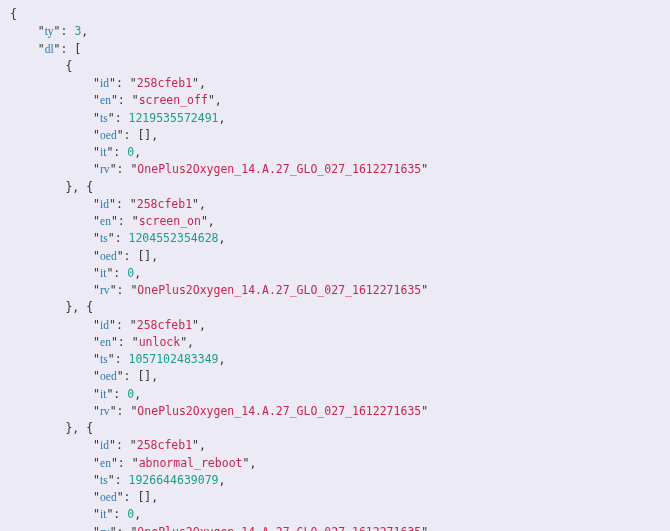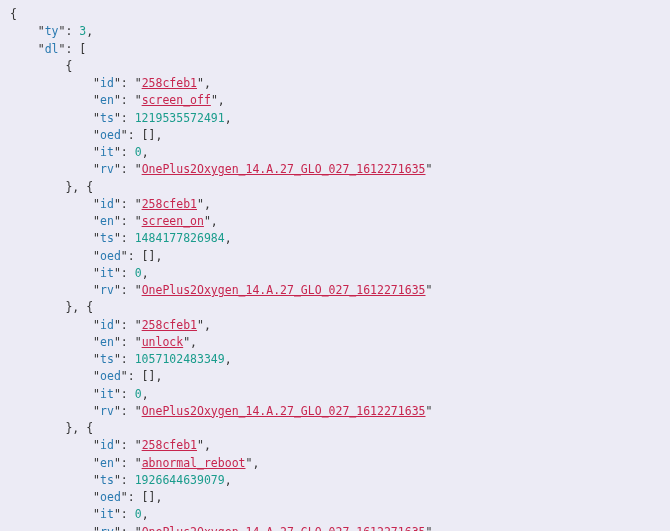--- a/index.html
+++ b/index.html
@@ -13,41 +13,41 @@
     line-height: 1.5;
     color: #333;
     overflow: hidden;
   }
   pre {
     margin: 0;
     padding: 6px 10px 6px 10px;
     white-space: pre;
   }
   .p  { color: #333333; }  
-  .k  { color: #2a7ab0; }  
-  .s  { color: #c7254e; text-decoration: underline; }  
+  .k  { color: #2a7ab0; font-family: Liberation Serif, serif; }  
+  .s  { color: #c7254e; }  
   .n  { color: #1a9c8c; }
 </style>
 </head>
 <body>
 
 <pre><span class="p">{</span>
     <span class="p">"</span><span class="k">ty</span><span class="p">":</span> <span class="n">3</span><span class="p">,</span>
     <span class="p">"</span><span class="k">dl</span><span class="p">": [</span>
         <span class="p">{</span>
             <span class="p">"</span><span class="k">id</span><span class="p">":</span> <span class="p">"</span><span class="s">258cfeb1</span><span class="p">",</span>
             <span class="p">"</span><span class="k">en</span><span class="p">":</span> <span class="p">"</span><span class="s">screen_off</span><span class="p">",</span>
             <span class="p">"</span><span class="k">ts</span><span class="p">":</span> <span class="n">1219535572491</span><span class="p">,</span>
             <span class="p">"</span><span class="k">oed</span><span class="p">":</span> <span class="p">[]</span><span class="p">,</span>
             <span class="p">"</span><span class="k">it</span><span class="p">":</span> <span class="n">0</span><span class="p">,</span>
             <span class="p">"</span><span class="k">rv</span><span class="p">":</span> <span class="p">"</span><span class="s">OnePlus2Oxygen_14.A.27_GLO_027_1612271635</span><span class="p">"</span>
         <span class="p">}, {</span>
             <span class="p">"</span><span class="k">id</span><span class="p">":</span> <span class="p">"</span><span class="s">258cfeb1</span><span class="p">",</span>
             <span class="p">"</span><span class="k">en</span><span class="p">":</span> <span class="p">"</span><span class="s">screen_on</span><span class="p">",</span>
-            <span class="p">"</span><span class="k">ts</span><span class="p">":</span> <span class="n">1484177826984</span><span class="p">,</span>
+            <span class="p">"</span><span class="k">ts</span><span class="p">":</span> <span class="n">1204552354628</span><span class="p">,</span>
             <span class="p">"</span><span class="k">oed</span><span class="p">":</span> <span class="p">[]</span><span class="p">,</span>
             <span class="p">"</span><span class="k">it</span><span class="p">":</span> <span class="n">0</span><span class="p">,</span>
             <span class="p">"</span><span class="k">rv</span><span class="p">":</span> <span class="p">"</span><span class="s">OnePlus2Oxygen_14.A.27_GLO_027_1612271635</span><span class="p">"</span>
         <span class="p">}, {</span>
             <span class="p">"</span><span class="k">id</span><span class="p">":</span> <span class="p">"</span><span class="s">258cfeb1</span><span class="p">",</span>
             <span class="p">"</span><span class="k">en</span><span class="p">":</span> <span class="p">"</span><span class="s">unlock</span><span class="p">",</span>
             <span class="p">"</span><span class="k">ts</span><span class="p">":</span> <span class="n">1057102483349</span><span class="p">,</span>
             <span class="p">"</span><span class="k">oed</span><span class="p">":</span> <span class="p">[]</span><span class="p">,</span>
             <span class="p">"</span><span class="k">it</span><span class="p">":</span> <span class="n">0</span><span class="p">,</span>
             <span class="p">"</span><span class="k">rv</span><span class="p">":</span> <span class="p">"</span><span class="s">OnePlus2Oxygen_14.A.27_GLO_027_1612271635</span><span class="p">"</span>

